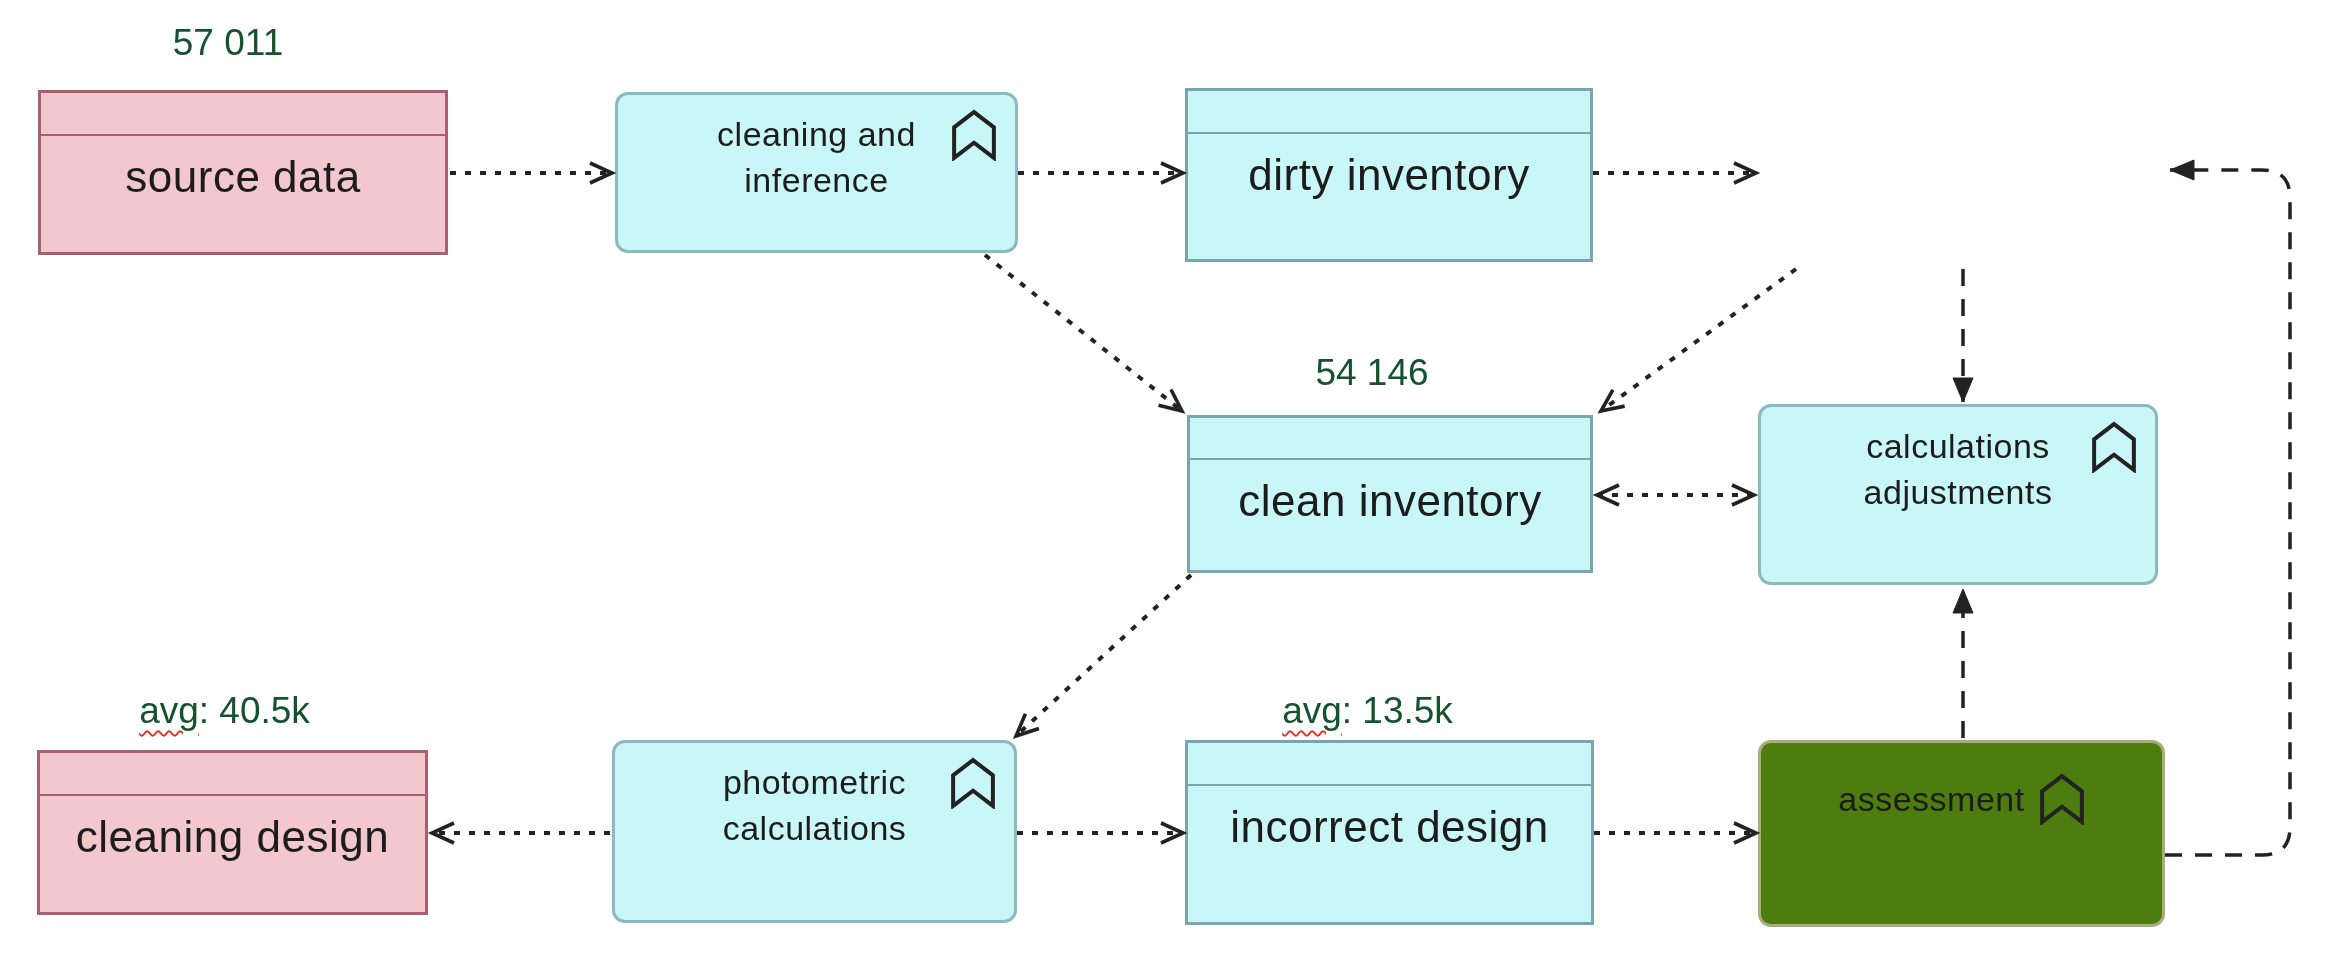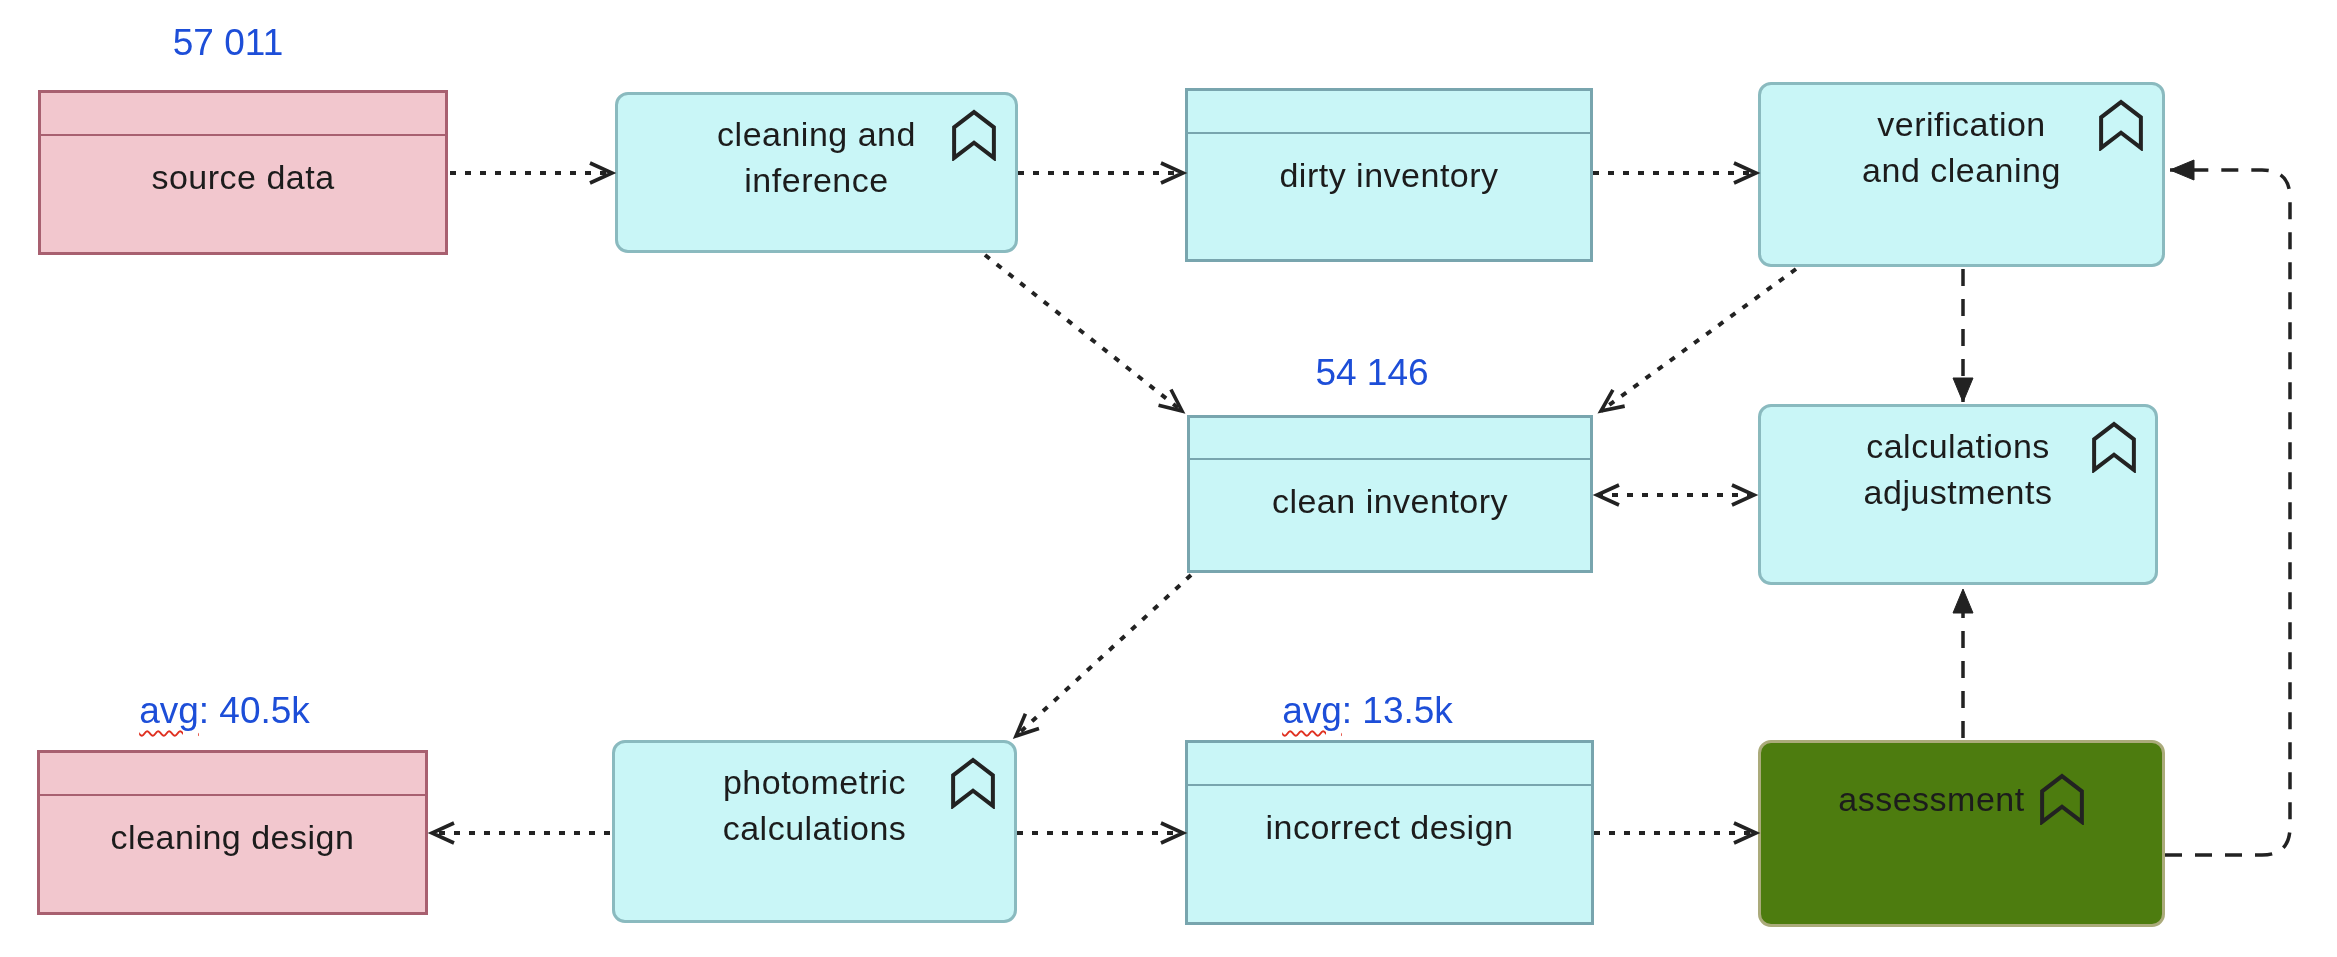--- a/index.html
+++ b/index.html
@@ -2,35 +2,35 @@
 <html><head>
 <meta charset="utf-8">
 <style>
   html,body{margin:0;padding:0;background:#fff;}
   #canvas{position:relative;width:2337px;height:957px;background:#ffffff;overflow:hidden;
           font-family:"Liberation Sans", sans-serif;color:#1c1c1c;}
   
   .node{position:absolute;box-sizing:border-box;}
   .data-obj{border:3px solid;}
   .data-obj .obj-header{height:43px;border-bottom:2px solid;box-sizing:border-box;}
-  .data-obj .obj-label{text-align:center;font-size:34px;padding-top:22px;letter-spacing:.5px;}
+  .data-obj .obj-label{text-align:center;font-size:44px;padding-top:16px;letter-spacing:.5px;}
   .pink{background:#f2c7ce;border-color:#a86070;}
   .pink .obj-header{border-color:#a86070;}
   .cyanbox{background:#c9f6f7;border-color:#78a5ae;}
   .cyanbox .obj-header{border-color:#78a5ae;}
   .proc{border:3px solid #8ababf;background:#c9f6f7;border-radius:13px;}
   .proc.yellow{background:#4d7c0f;border-color:#abab7b;}
   .proc-label{position:absolute;left:0;right:0;top:16px;text-align:center;
               font-size:34px;line-height:46px;letter-spacing:.5px;}
   .chev{position:absolute;top:14px;right:18px;}
   .label-row{position:absolute;left:0;right:0;top:30px;display:flex;align-items:center;
              justify-content:center;gap:14px;font-size:34px;letter-spacing:.5px;}
   .label-row .chev-inline{position:static;flex:0 0 auto;}
   
-  .annot{position:absolute;font-size:37px;text-align:center;color:#1d4ed8;}
+  .annot{position:absolute;font-size:37px;text-align:center;color:#14532d;}
   .sq{text-decoration-line:underline;text-decoration-style:wavy;
       text-decoration-color:#e03020;text-decoration-thickness:2px;text-underline-offset:7px;}
   
   #edges{position:absolute;left:0;top:0;pointer-events:none;}
   .dot{stroke:#222;stroke-width:4;fill:none;stroke-dasharray:6 9;}
   .dash{stroke:#222;stroke-width:3.5;fill:none;stroke-dasharray:17 13;}
 </style>
 </head>
 <body>
 
@@ -76,29 +76,20 @@
   <div class="node proc" style="left:615px;top:92px;width:403px;height:161px;">
     <div class="proc-label">
       <div>cleaning and</div>
       <div>inference</div>
     </div>
     <svg class="chev" width="46" height="52" viewBox="0 0 30 34">
       <path d="M2 32 L2 12 L15 2 L28 12 L28 32 L15 22 Z" fill="none" stroke="#222" stroke-width="2.6"></path>
     </svg>
   </div>
 
-  <div class="node proc" style="left:1758px;top:82px;width:407px;height:185px;">
-    <div class="proc-label">
-      <div>verification</div>
-      <div>and cleaning</div>
-    </div>
-    <svg class="chev" width="46" height="52" viewBox="0 0 30 34">
-      <path d="M2 32 L2 12 L15 2 L28 12 L28 32 L15 22 Z" fill="none" stroke="#222" stroke-width="2.6"></path>
-    </svg>
-  </div>
 
   <div class="node proc" style="left:1758px;top:404px;width:400px;height:181px;">
     <div class="proc-label">
       <div>calculations</div>
       <div>adjustments</div>
     </div>
     <svg class="chev" width="46" height="52" viewBox="0 0 30 34">
       <path d="M2 32 L2 12 L15 2 L28 12 L28 32 L15 22 Z" fill="none" stroke="#222" stroke-width="2.6"></path>
     </svg>
   </div>

